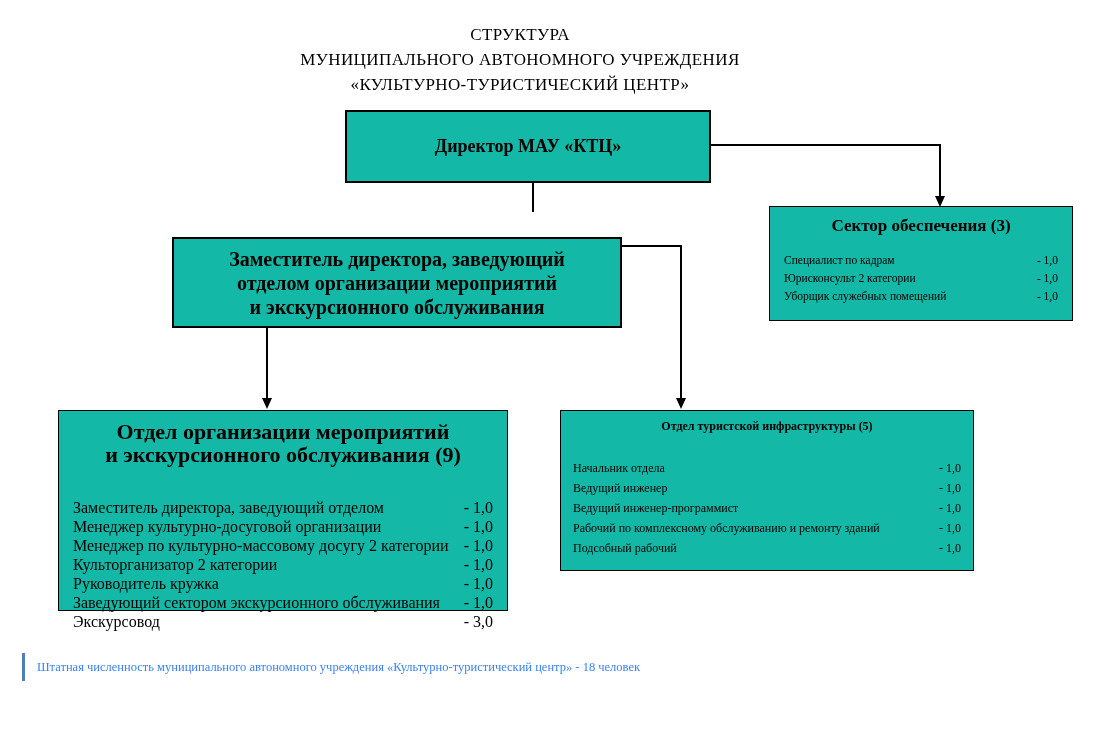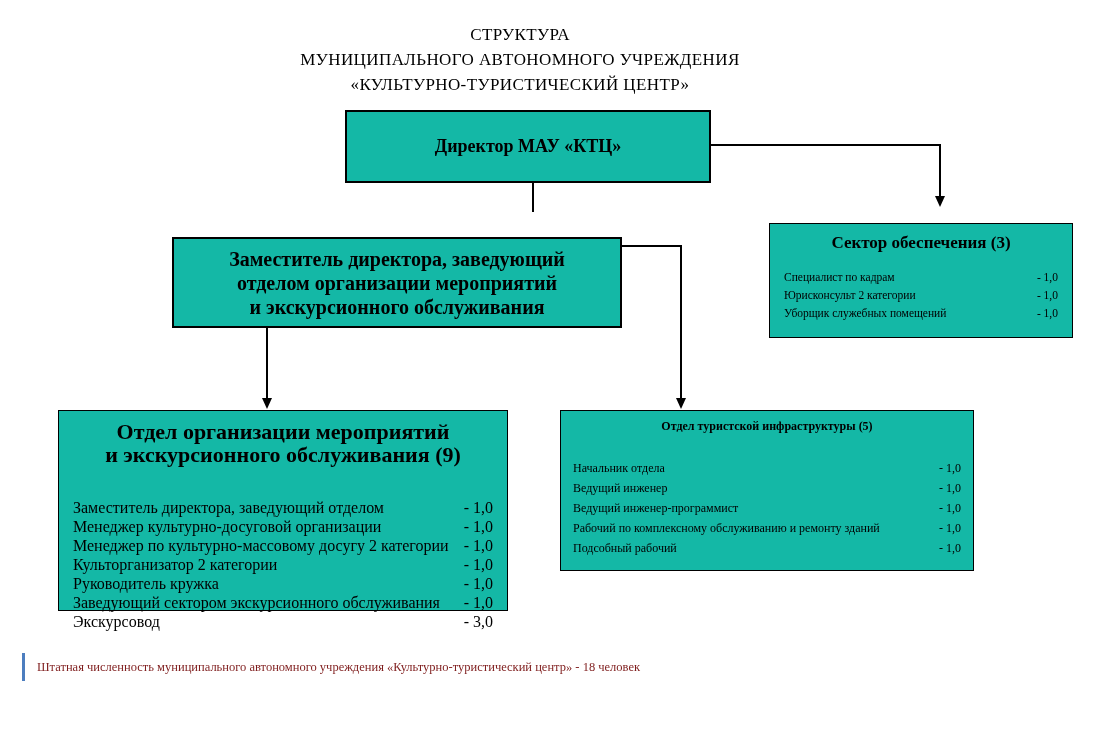--- a/index.html
+++ b/index.html
@@ -44,21 +44,21 @@
     left: 345px; top: 110px; width: 366px; height: 73px;
     display: flex; align-items: center; justify-content: center;
     font-weight: bold; font-size: 18px;
   }
   .box-deputy {
     left: 172px; top: 212px; width: 450px; height: 91px;
     display: flex; flex-direction: column; align-items: center; justify-content: center;
     font-weight: bold; font-size: 20px; line-height: 24px; text-align: center; margin-top: 25px;
   }
   .box-sector {
-    left: 769px; top: 223px; width: 304px; height: 115px;
+    left: 769px; top: 206px; width: 304px; height: 115px;
     border-width: 1.7px;
   }
   .box-sector .box-head {
     margin-top: 9px;
     font-weight: bold; font-size: 17px; text-align: center;
   }
   .box-sector .pos-list {
     margin-top: 15px;
     padding: 0 14px;
     font-size: 11.5px;
@@ -107,21 +107,21 @@
     display: flex;
     align-items: center;
   }
   .footnote-bar {
     width: 3px;
     height: 28px;
     margin-right: 12px;
   }
   .footnote-text {
     font-size: 12.5px;
-    color: #7f1d1d;
+    color: #3b82f6;
   }
 </style>
 </head>
 <body>
 
 <div class="page">
 
   <svg class="connectors" viewBox="0 0 1097 742" xmlns="http://www.w3.org/2000/svg">
 
     <line x1="533" y1="183" x2="533" y2="212" stroke="#000" stroke-width="2"></line>

